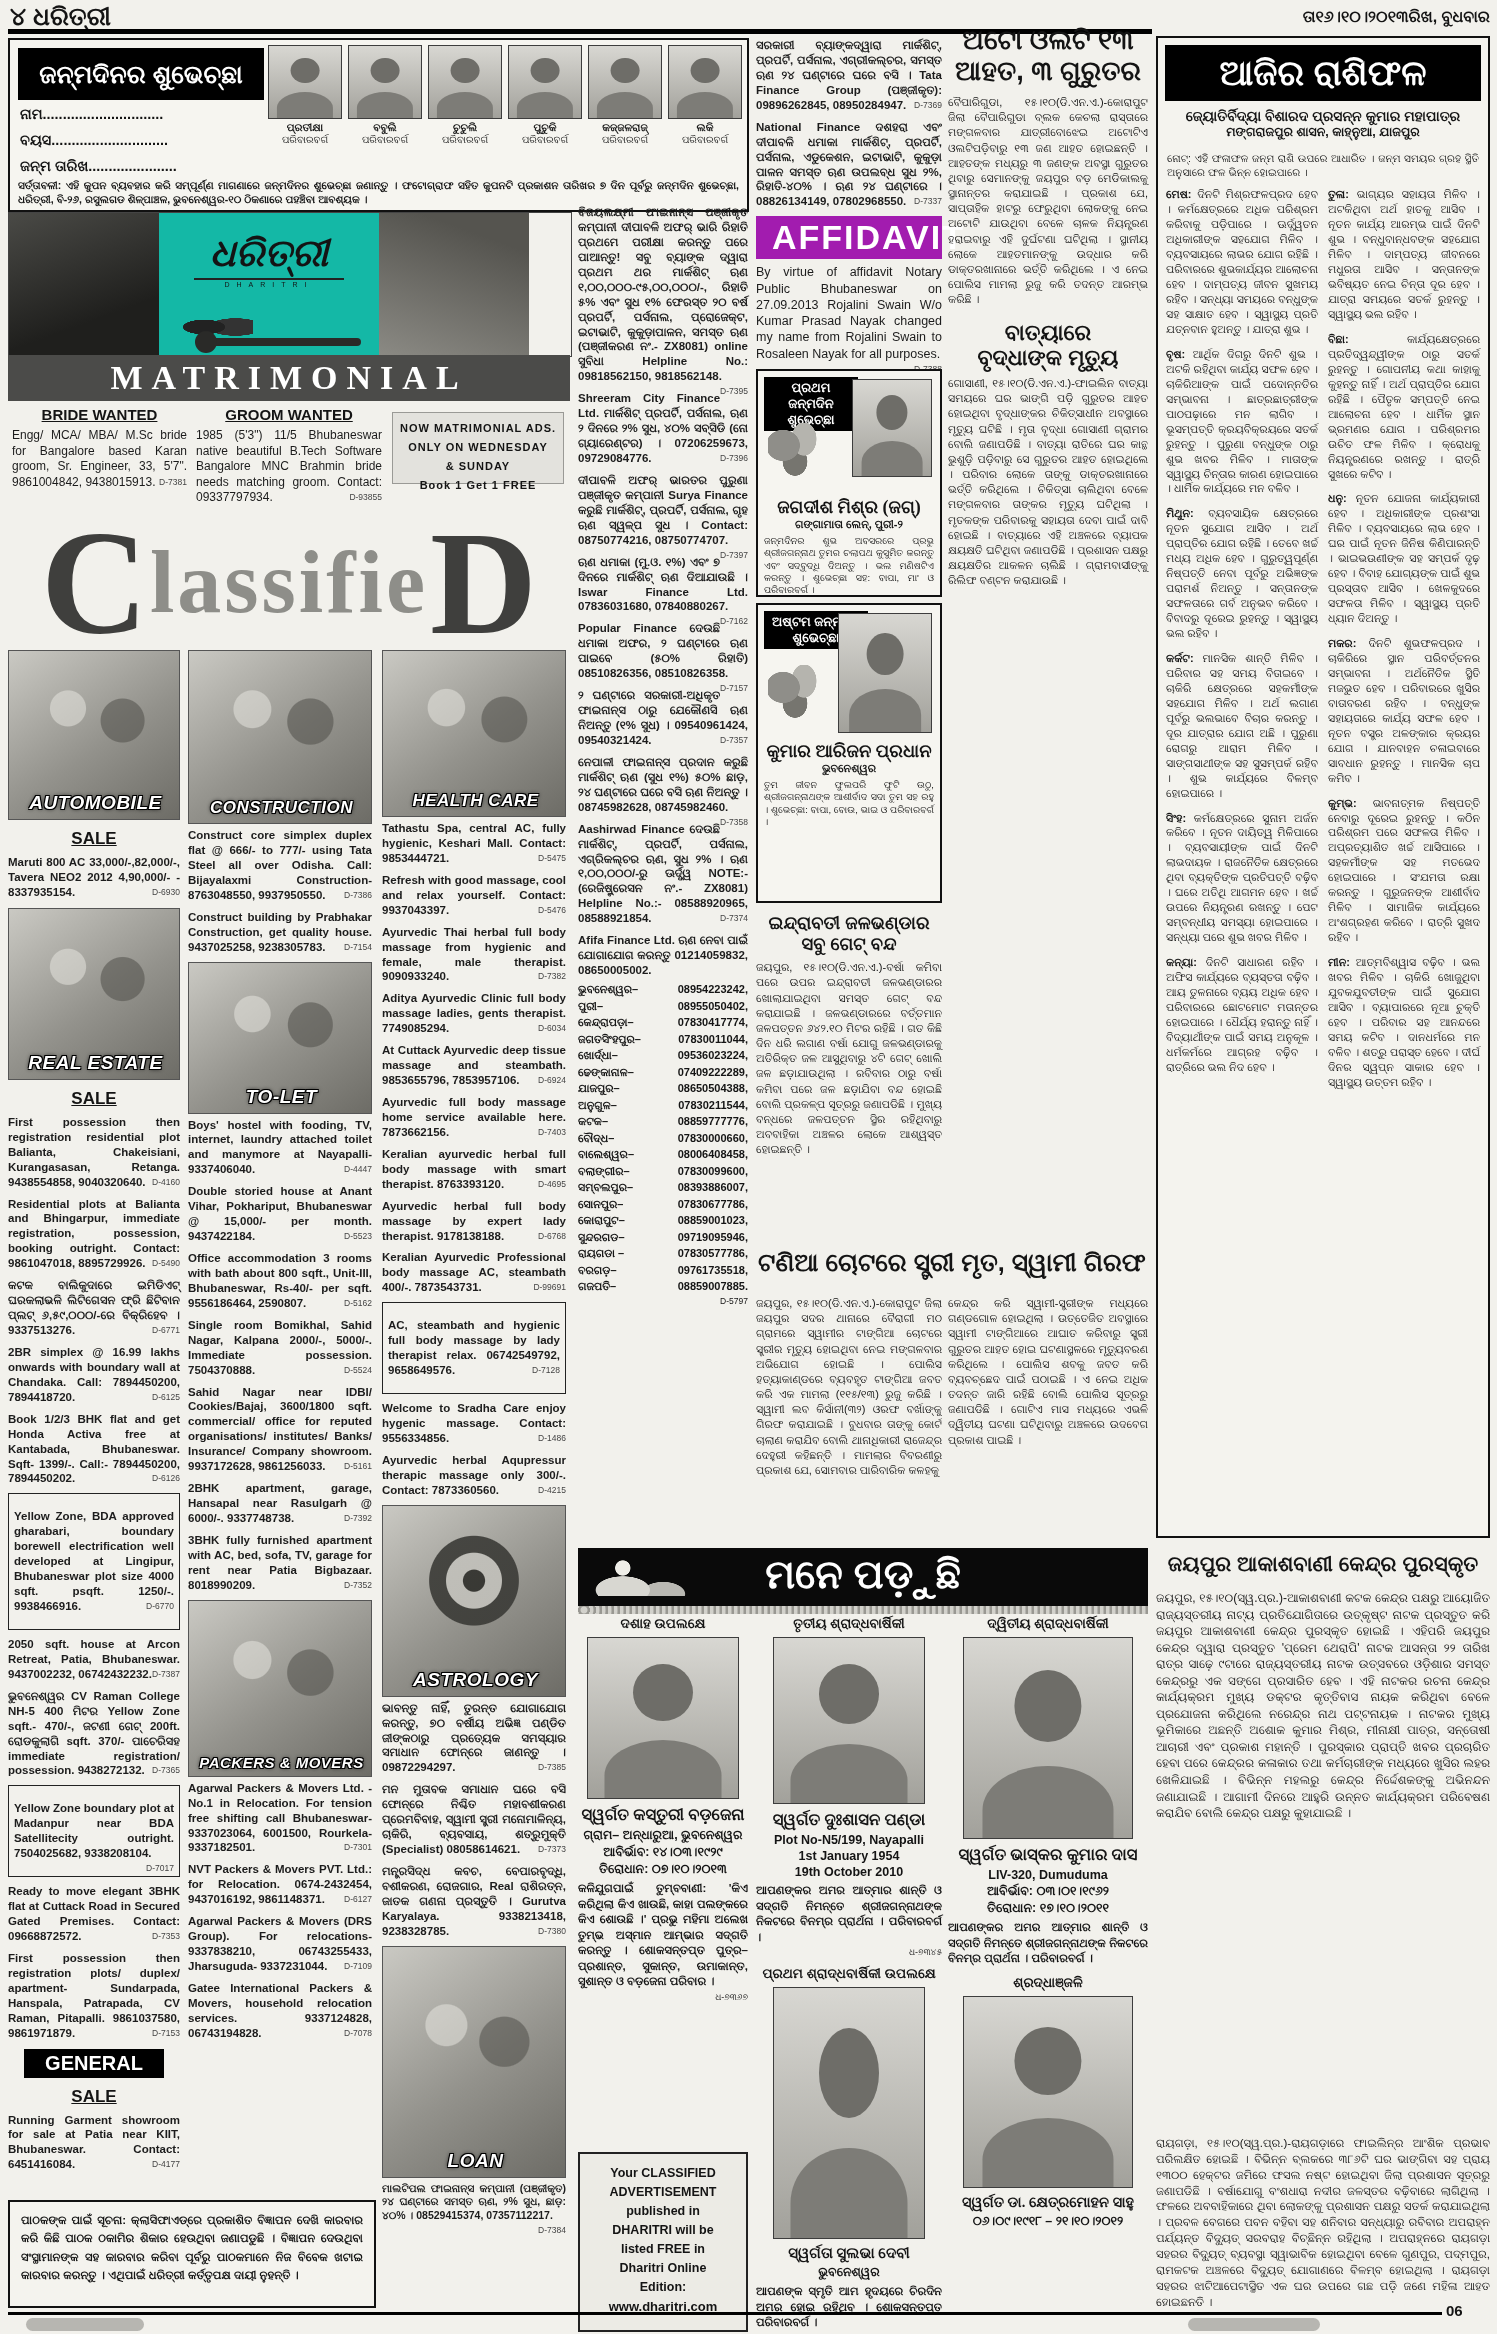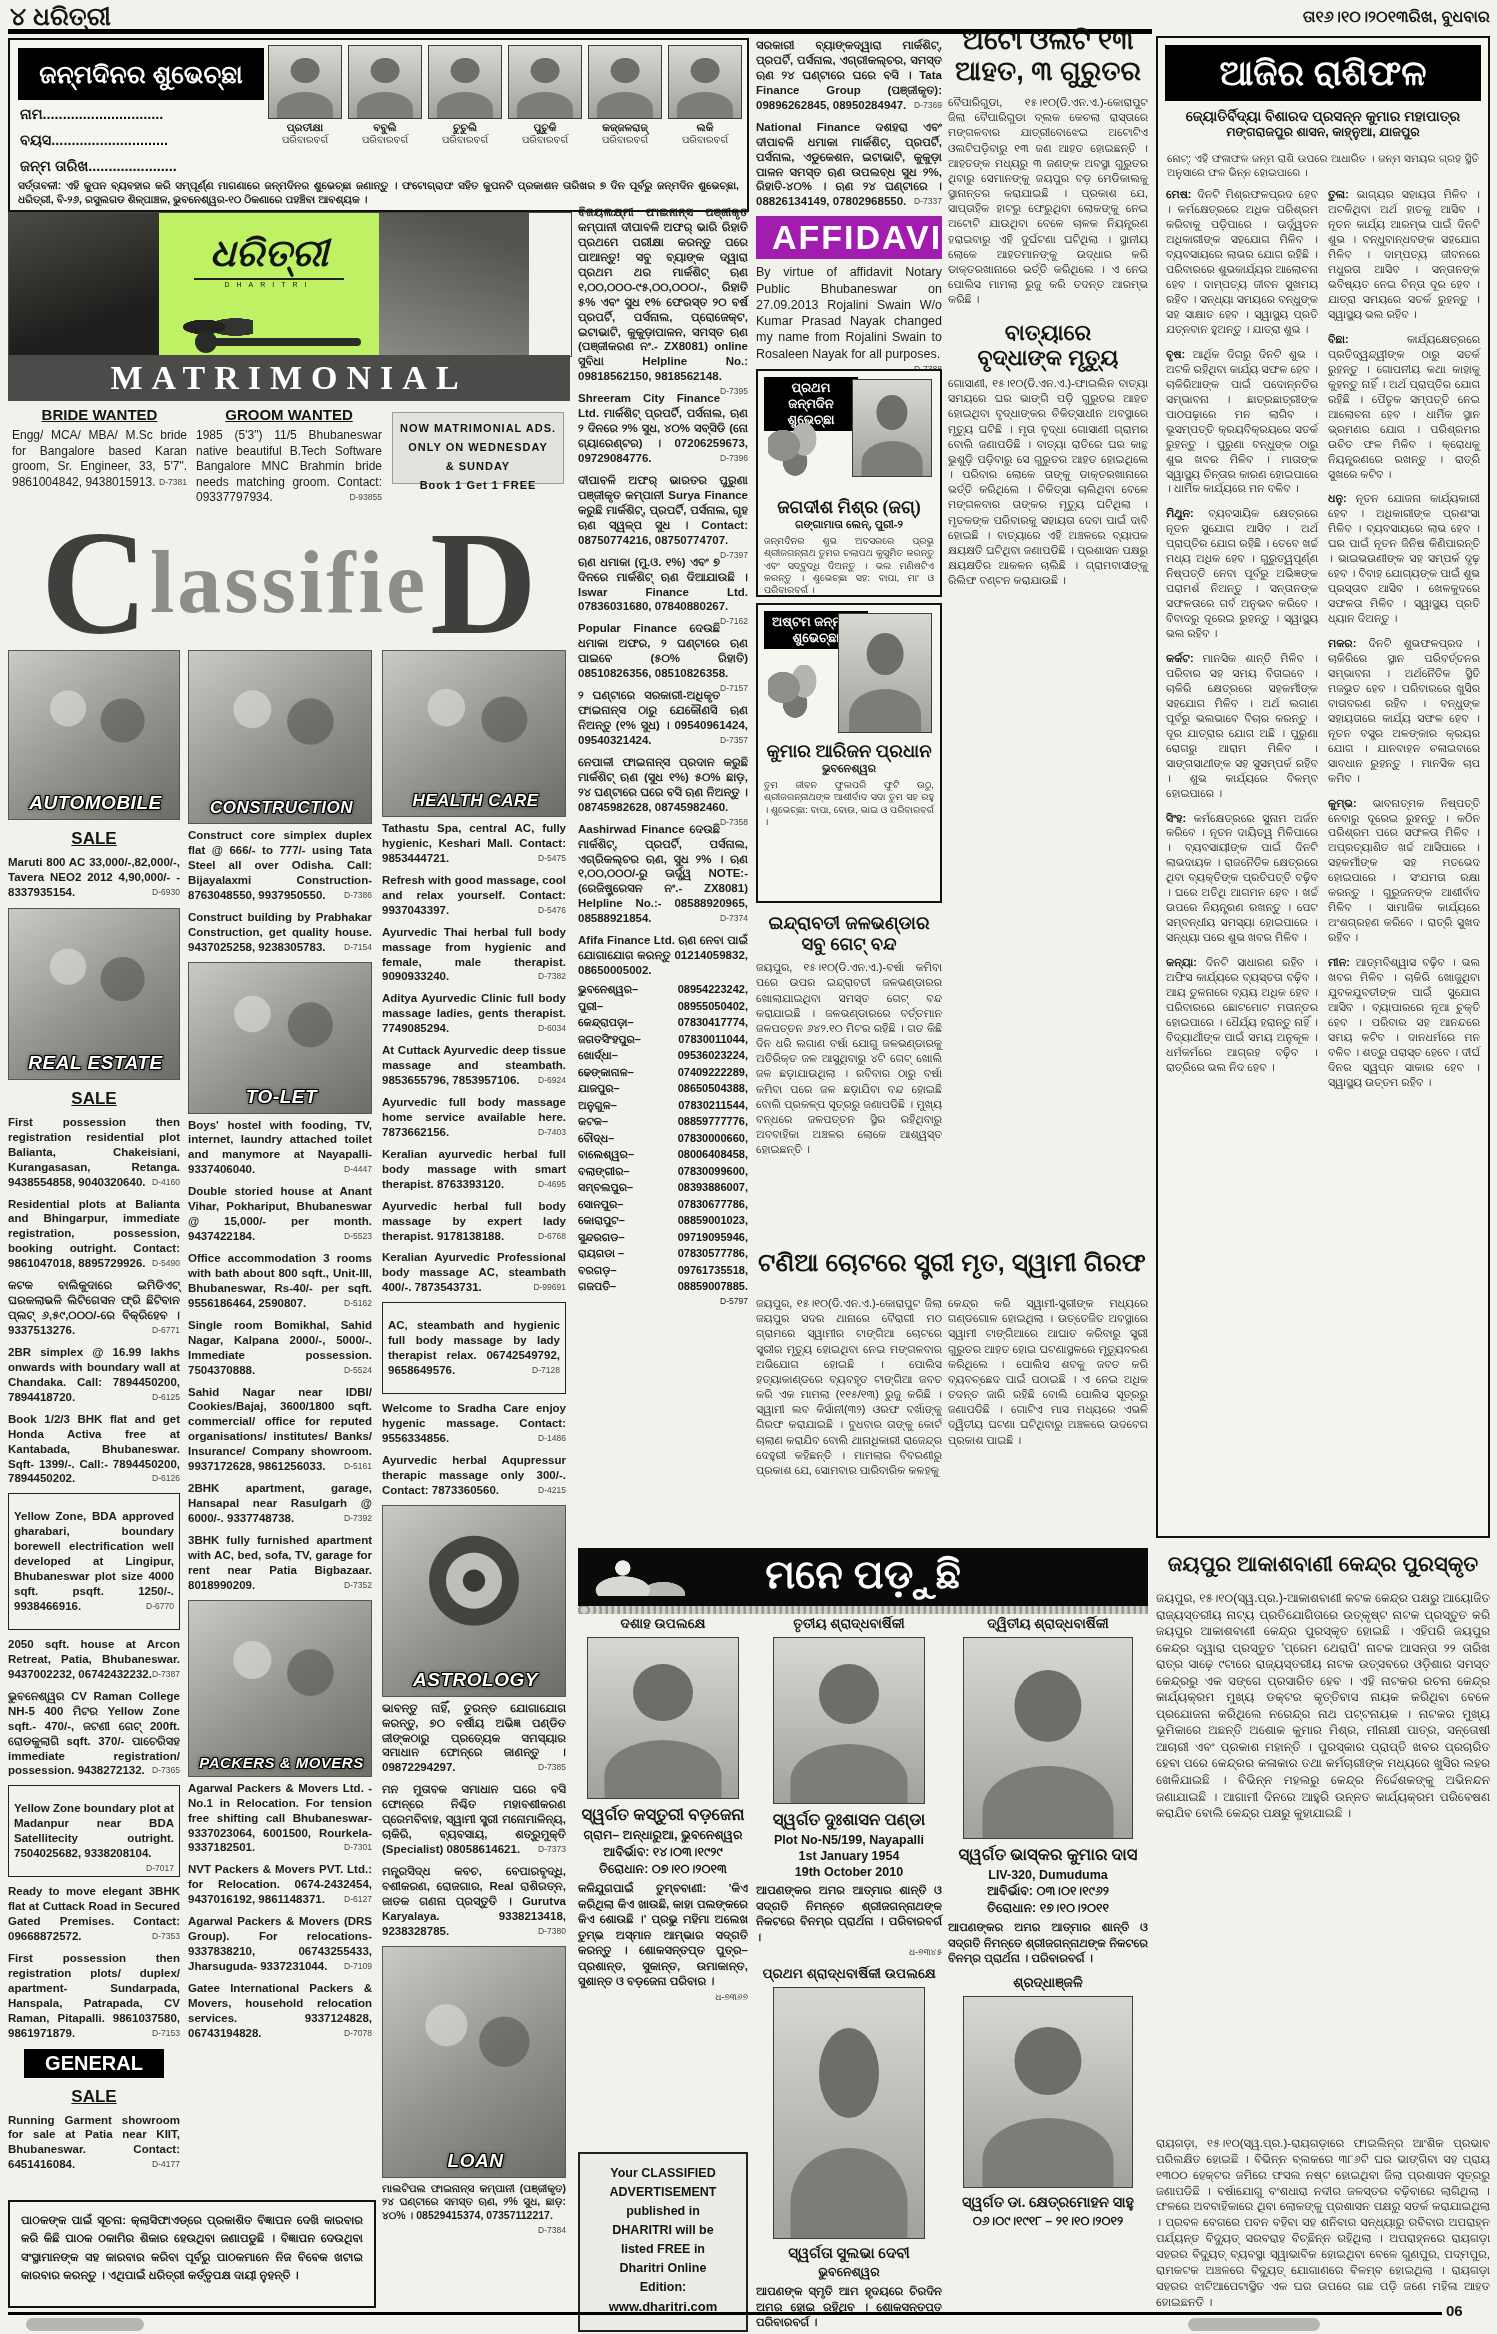--- a/index.html
+++ b/index.html
@@ -35,21 +35,21 @@
   .c-field{position:absolute;left:10px;font-size:14.5px;font-weight:bold}
   .kids{position:absolute;left:258px;top:5px;display:flex;gap:6px}
   .kid{width:74px;text-align:center}
   .kid .photo{height:72px;width:72px;margin:0 auto}
   .kid .kn{font-size:10.5px;font-weight:bold;margin-top:2px}
   .kid .kf{font-size:10px}
   .c-terms{position:absolute;left:8px;right:8px;bottom:3px;font-size:10.5px;line-height:1.4;font-weight:bold;text-align:justify}
   
   .collage{left:8px;top:212px;width:562px;height:143px;display:flex;border:1px solid #444}
   .wphoto{width:150px;background:linear-gradient(160deg,#4a4a46,#1f1f1d 70%)}
-  .cpanel{width:220px;background:#bef264;position:relative;text-align:center}
+  .cpanel{width:220px;background:#14b8a6;position:relative;text-align:center}
   .dlogo{font-family:"Liberation Serif",serif;font-weight:bold;font-style:italic;font-size:38px;margin-top:18px}
   .dlogo-sub{font-size:7px;letter-spacing:7px;border-top:2px solid #222;width:150px;margin:2px auto 0;padding-top:1px}
   .drum{position:absolute;left:24px;bottom:12px;width:70px;height:34px;background:radial-gradient(ellipse at 30% 50%, #222 0 30%, rgba(0,0,0,0) 31%),radial-gradient(ellipse at 75% 50%, #333 0 36%, rgba(0,0,0,0) 37%)}
   .horn{position:absolute;right:18px;bottom:10px;width:150px;height:8px;background:#2a2a28;border-radius:4px}
   .horn::before{content:"";position:absolute;left:-16px;top:-7px;width:22px;height:22px;border-radius:50%;background:#2a2a28}
   .bphoto{width:150px;background:linear-gradient(20deg,#8b8a84,#55544f 80%)}
   .mband{left:8px;top:355px;width:562px;height:46px;background:#4b4b49;color:#fff;text-align:center;font-family:"Liberation Serif",serif;font-weight:bold;font-size:34px;letter-spacing:9px;line-height:46px}
   .wanted-h{font-size:15px;font-weight:bold;text-decoration:underline;text-align:center;margin-bottom:5px}
   .promo{left:392px;top:412px;width:172px;height:72px;background:#e3e2dd;border:1px solid #9a9a96;padding:9px 6px;box-sizing:border-box}
   .promo div{font-size:11px;font-weight:bold;text-align:center;margin-bottom:7px;letter-spacing:1px}

